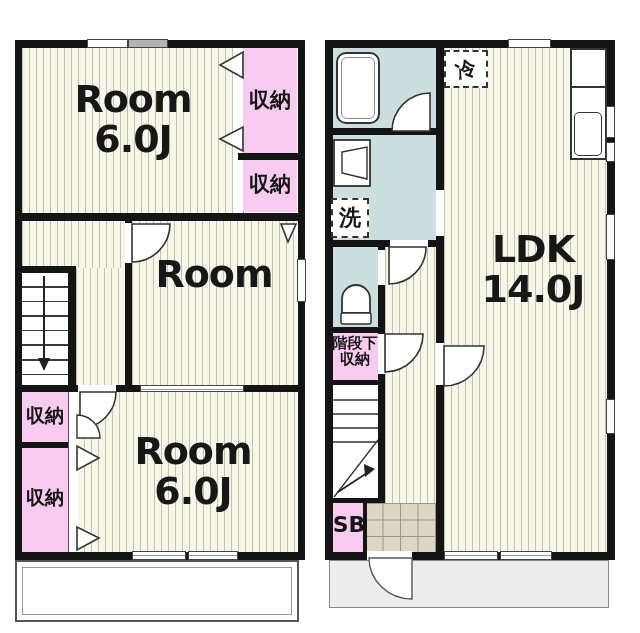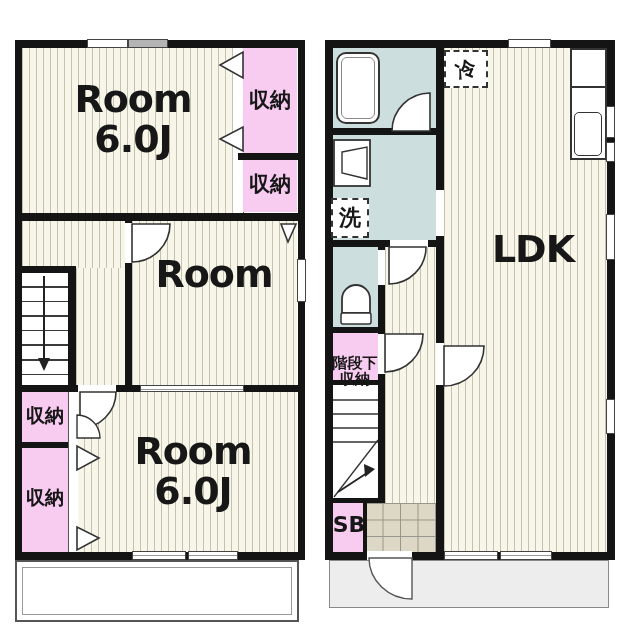--- a/index.html
+++ b/index.html
@@ -140,26 +140,27 @@
   </div>
   <div class="lbl roomlbl" style="left:124px;top:255px;width:180px;">
     <div>Room</div>
   </div>
   <div class="lbl roomlbl" style="left:103px;top:432px;width:180px;">
     <div>Room</div>
     <div>6.0J</div>
   </div>
   <div class="lbl ldklbl" style="left:443px;top:230px;width:180px;">
     <div>LDK</div>
+    <div>14.0J</div>
   </div>
   <div class="lbl" style="left:243px;top:90px;width:54px;font-size:21px;">収納</div>
   <div class="lbl" style="left:243px;top:174px;width:54px;font-size:21px;">収納</div>
   <div class="lbl" style="left:22px;top:406px;width:46px;font-size:19px;">収納</div>
   <div class="lbl" style="left:22px;top:488px;width:46px;font-size:19px;">収納</div>
-  <div class="lbl" style="left:329px;top:356px;width:52px;font-size:15px;">
+  <div class="lbl" style="left:329px;top:336px;width:52px;font-size:15px;">
     <div>階段下</div>
     <div>収納</div>
   </div>
   <div class="lbl" style="left:330px;top:514px;width:38px;font-size:22px;">SB</div>
 
   <svg class="overlay" width="640" height="633" viewBox="0 0 640 633">
 
     <path d="M132,224 L170,224 A38,38 0 0 1 132,262 Z" fill="#fff" stroke="#333" stroke-width="1.6"></path>
     <path d="M80,392 L116,392 A36,36 0 0 1 80,428 Z" fill="#fff" stroke="#333" stroke-width="1.6"></path>
     <path d="M77,438 L77,415 A23,23 0 0 1 100,438 Z" fill="#fff" stroke="#333" stroke-width="1.4"></path>

